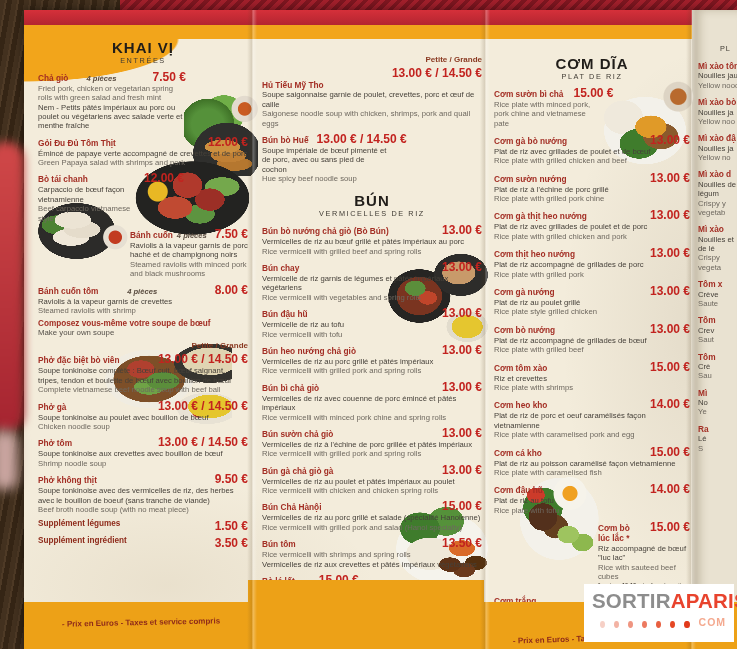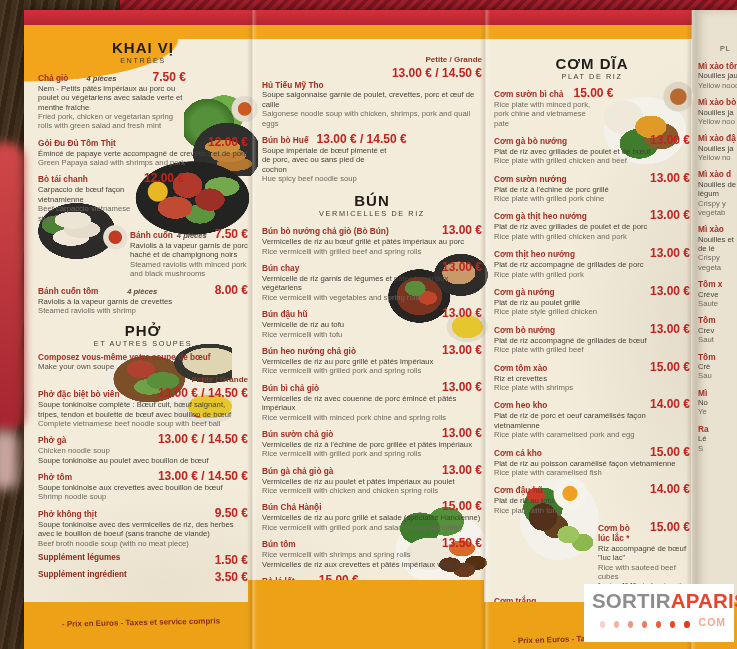--- a/index.html
+++ b/index.html
@@ -206,22 +206,22 @@
       <h2>KHAI VỊ</h2>
       <div class="sub">ENTRÉES</div>
     </header>
     <div class="items sec-khaivi">
         <div class="item">
     <div class="head">
       <span class="name">Chả giò</span>
       <span class="portion">4 pièces</span>
       <span class="price">7.50 €</span>
     </div>
+    <div class="desc en">Fried pork, chicken or vegetarian spring rolls with green salad and fresh mint</div>
     <div class="desc fr">Nem - Petits pâtés impériaux au porc ou poulet ou végétariens avec salade verte et menthe fraîche</div>
-    <div class="desc en">Fried pork, chicken or vegetarian spring rolls with green salad and fresh mint</div>
 
   </div>
         <div class="item">
     <div class="head">
       <span class="name">Gỏi Đu Đủ Tôm Thịt</span>
 
       <span class="price">12.00 €</span>
     </div>
     <div class="desc fr">Émincé de papaye verte accompagné de crevettes et de porc</div>
     <div class="desc en">Green Papaya salad with shrimps and pork</div>
@@ -252,24 +252,20 @@
       <span class="name">Bánh cuốn tôm</span>
       <span class="portion">4 pièces</span>
       <span class="price">8.00 €</span>
     </div>
     <div class="desc fr">Raviolis à la vapeur garnis de crevettes</div>
     <div class="desc en">Steamed raviolis with shrimp</div>
 
   </div>
       </div>
 
-    <header class="sec-head" style="margin-top:8px;">
-      <h2>PHỞ</h2>
-      <div class="sub">ET AUTRES SOUPES</div>
-    </header>
     <div class="intro-fr">Composez vous-même votre soupe de bœuf</div>
     <div class="intro-en">Make your own soupe</div>
     <div class="opts">
         <div class="opt"></div>
         <div class="opt"></div>
         <div class="opt"></div>
         <div class="opt"></div>
         <div class="opt"></div>
       </div>
     <div class="size-row">Petite / Grande</div>
@@ -283,22 +279,22 @@
     <div class="desc fr">Soupe tonkinoise complète : Bœuf cuit, bœuf saignant, tripes, tendon et boulette de bœuf avec bouillon de bœuf</div>
     <div class="desc en">Complete vietnamese beef noodle soup with beef ball</div>
 
   </div>
         <div class="item">
     <div class="head">
       <span class="name">Phở gà</span>
 
       <span class="price">13.00 € / 14.50 €</span>
     </div>
+    <div class="desc fr">Soupe tonkinoise au poulet avec bouillon de bœuf</div>
     <div class="desc en">Chicken noodle soup</div>
-    <div class="desc fr">Soupe tonkinoise au poulet avec bouillon de bœuf</div>
 
   </div>
         <div class="item">
     <div class="head">
       <span class="name">Phở tôm</span>
 
       <span class="price">13.00 € / 14.50 €</span>
     </div>
     <div class="desc fr">Soupe tonkinoise aux crevettes avec bouillon de bœuf</div>
     <div class="desc en">Shrimp noodle soup</div>

